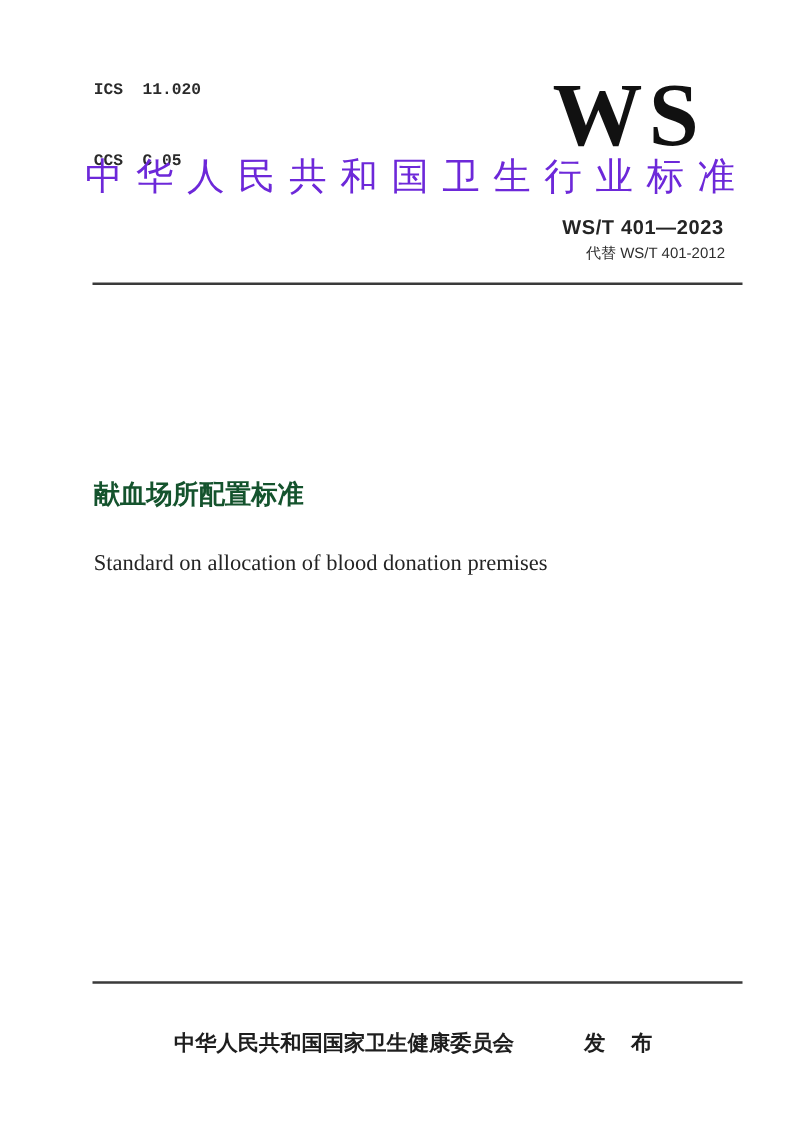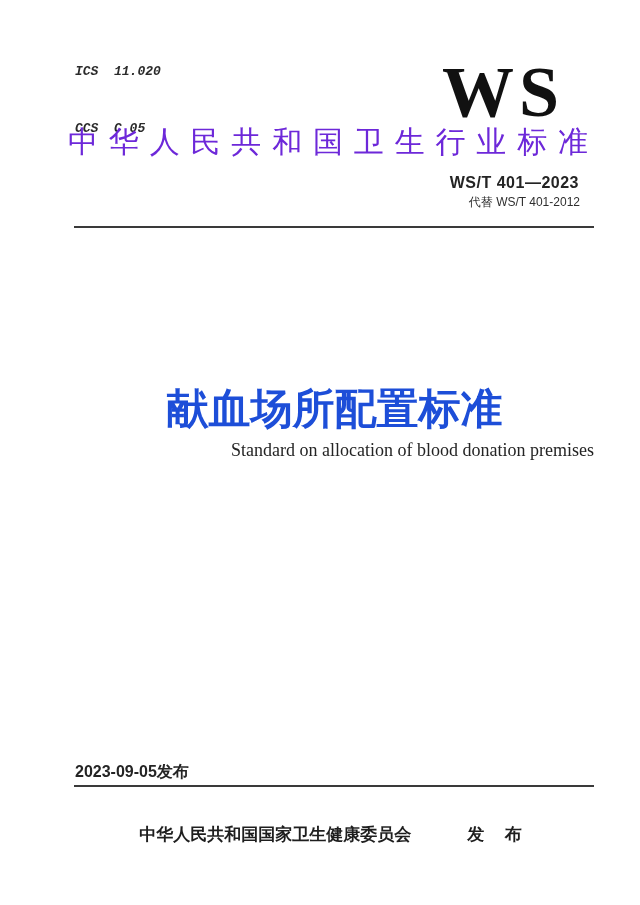--- a/index.html
+++ b/index.html
@@ -14,21 +14,20 @@
   .abs { position: absolute; }
 
   .ics-block {
     left: 75px; top: 24px;
     font-family: "Liberation Mono", monospace;
     font-size: 13px;
     font-weight: 600;
     line-height: 19px;
     color: #2b2b2b;
     white-space: pre;
-    font-style: italic;
   }
 
   .ws-logo {
     left: 442px; top: 56px;
     font-family: "Liberation Serif", "DejaVu Serif", serif;
     font-weight: bold;
     font-size: 72px;
     line-height: 1;
     letter-spacing: 5px;
     color: #111111;
@@ -63,30 +62,29 @@
 
   .rule {
     left: 74px; width: 520px; height: 2px;
     background: #3a3a3a;
   }
   .header-rule { top: 226px; }
   .footer-rule { top: 785px; }
 
   .title-cn {
     left: 75px; top: 381px; width: 519px;
-    text-align: center;
-    font-size: 42px;
+    font-size: 21px;
     font-weight: 600;
     letter-spacing: 0px;
-    color: #1d4ed8;
+    color: #14532d;
   }
 
   .title-en {
     left: 75px; top: 440px; width: 519px;
-    text-align: right;
+    text-align: left;
     font-family: "Liberation Serif", "DejaVu Serif", serif;
     font-size: 18px;
     color: #242424;
   }
 
   .dates-row {
     left: 75px; top: 762px; width: 519px;
     display: flex;
     justify-content: space-between;
     align-items: baseline;
@@ -124,20 +122,19 @@
 
 <div class="abs superseded">代替 WS/T 401-2012</div>
 
 <div class="abs rule header-rule"></div>
 
 <div class="abs title-cn">献血场所配置标准</div>
 
 <div class="abs title-en">Standard on allocation of blood donation premises</div>
 
 <div class="abs dates-row">
-  <span>2023-09-05发布</span>
 </div>
 
 <div class="abs rule footer-rule"></div>
 
 <div class="abs publisher">
   <span>中华人民共和国国家卫生健康委员会</span><span class="action">发 布</span>
 </div>
 
 </body></html>

